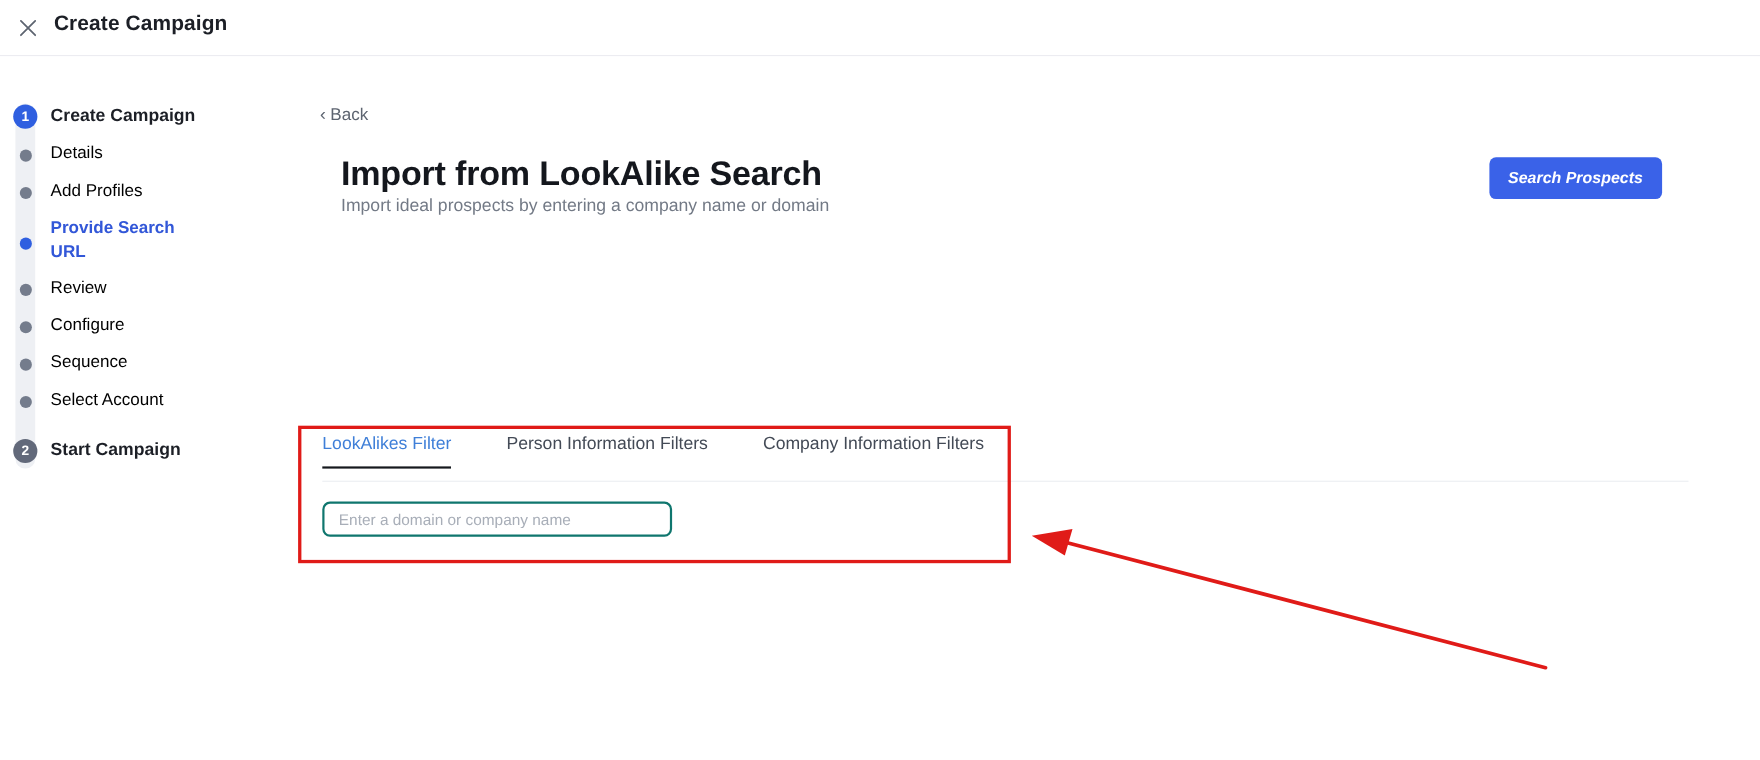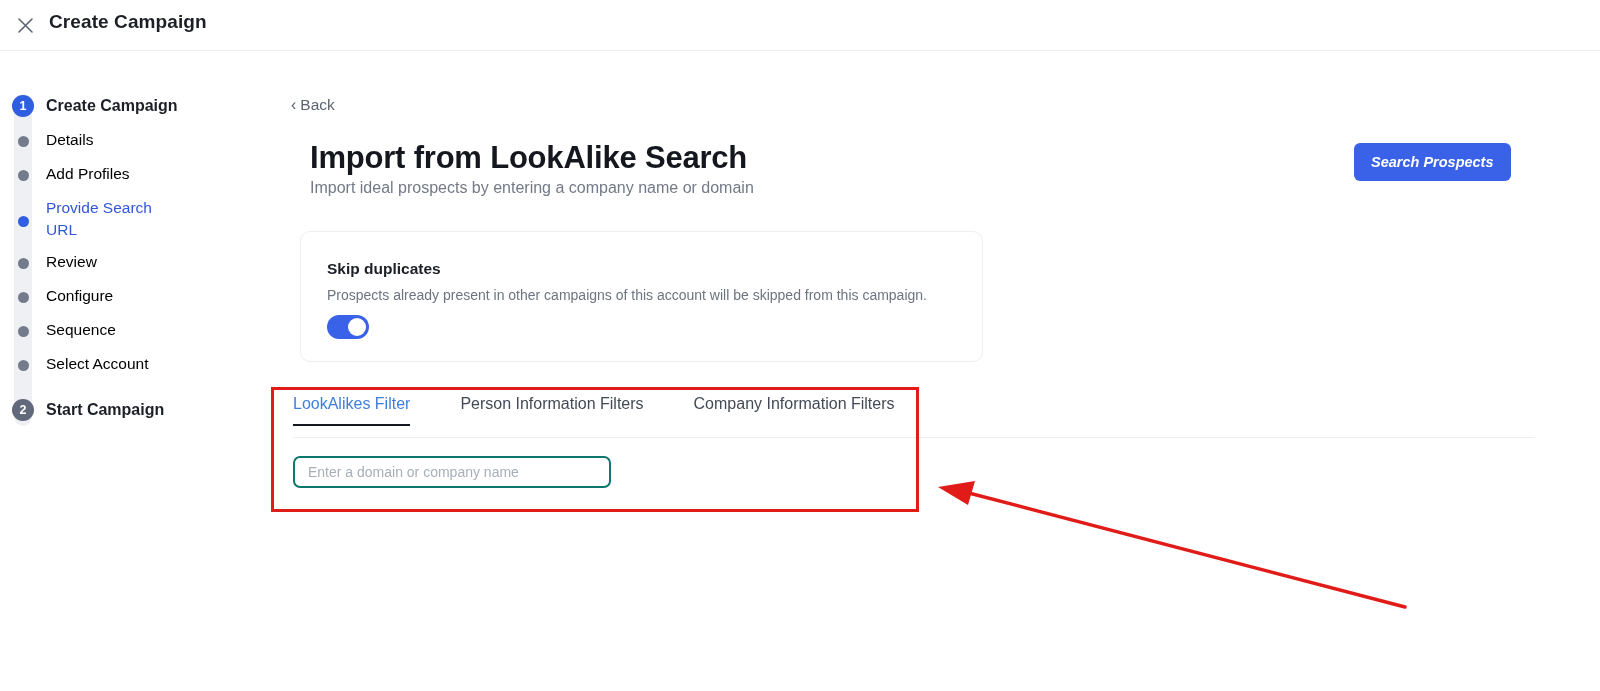--- a/index.html
+++ b/index.html
@@ -98,21 +98,21 @@
     margin-top: 6px;
   }
   .dot.active { background: #2f5fe0; }
   .step-label {
     font-size: 15.5px;
     color: #000000;
     line-height: 1.45;
     padding-top: 0px;
   }
   .step-label.bold { color: #1c1f26; font-weight: 700; font-size: 16px; }
-  .step-label.active { color: #3257d8; font-weight: 400; width: 130px; }
+  .step-label.active { color: #3257d8; font-weight: 700; width: 130px; }
 
   
   .main {
     position: absolute;
     left: 272px; top: 52px;
     width: 1328px; height: 639px;
   }
   .back-link {
     position: absolute;
     left: 19px; top: 44px;
@@ -350,27 +350,20 @@
     <div class="back-link">
       <span class="back-chev">‹</span>
       <span>Back</span>
     </div>
 
     <div class="page-title">Import from LookAlike Search</div>
     <div class="page-sub">Import ideal prospects by entering a company name or domain</div>
 
     <button class="primary-btn">Search Prospects</button>
 
-    <div class="card">
-      <div class="card-title">Skip duplicates</div>
-      <div class="card-desc">Prospects already present in other campaigns of this account will be skipped from this campaign.</div>
-      <div class="toggle">
-        <div class="knob"></div>
-      </div>
-    </div>
 
     <div class="tabs">
       <button class="tab active">LookAlikes Filter</button>
       <button class="tab">Person Information Filters</button>
       <button class="tab">Company Information Filters</button>
     </div>
     <div class="tab-divider"></div>
 
     <input class="domain-input" type="text" placeholder="Enter a domain or company name" style="">
   </div>

